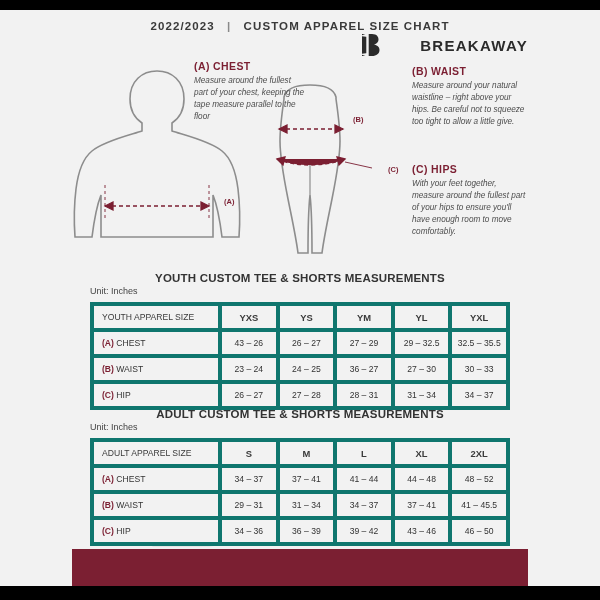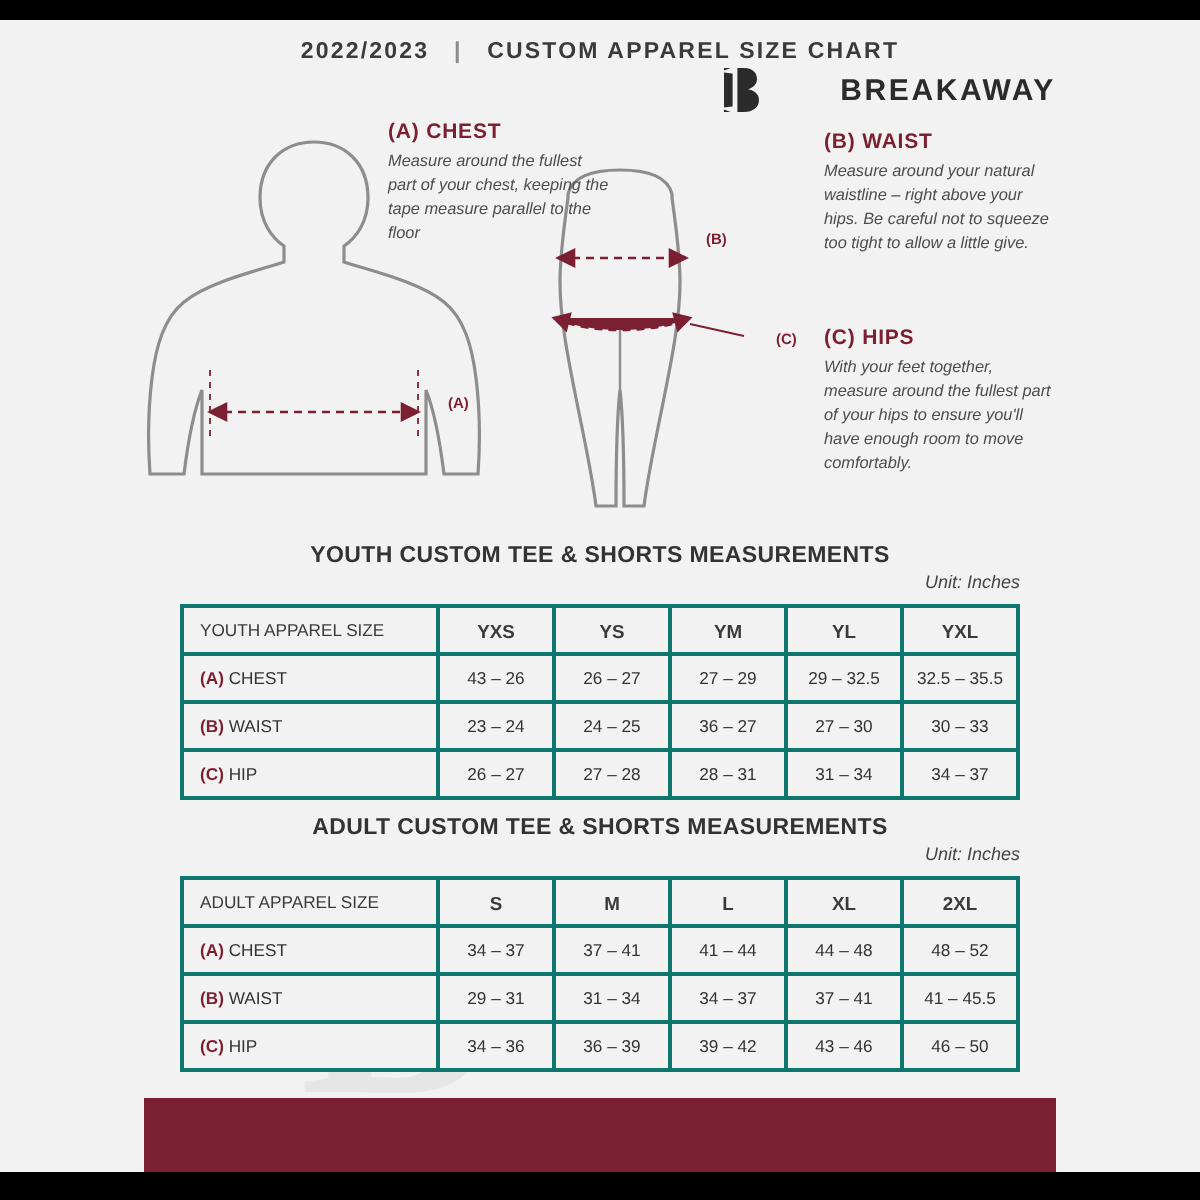--- a/index.html
+++ b/index.html
@@ -156,36 +156,35 @@
   .sec-adult { top: 408px; }
 
   .sec-title {
     text-align: center;
     font-size: 11.5px;
     font-weight: bold;
     color: #333;
     letter-spacing: 0.2px;
   }
   .sec-unit {
-    text-align: right;
+    text-align: left;
     font-size: 9px;
-    font-style: italic;
     color: #444;
     margin-top: 2px;
     margin-bottom: 6px;
   }
 
   table {
     width: 420px;
     border-collapse: collapse;
     table-layout: fixed;
     background: #f2f2f2;
   }
   th, td {
-    border: 2px solid #0f766e;
+    border: 4px solid #0f766e;
     height: 20px;
     font-size: 8.6px;
     color: #333;
     padding: 0 8px;
     text-align: left;
     font-weight: normal;
     margin-top: 12px;
   }
   th.size-col, td.size-col {
     text-align: center;

